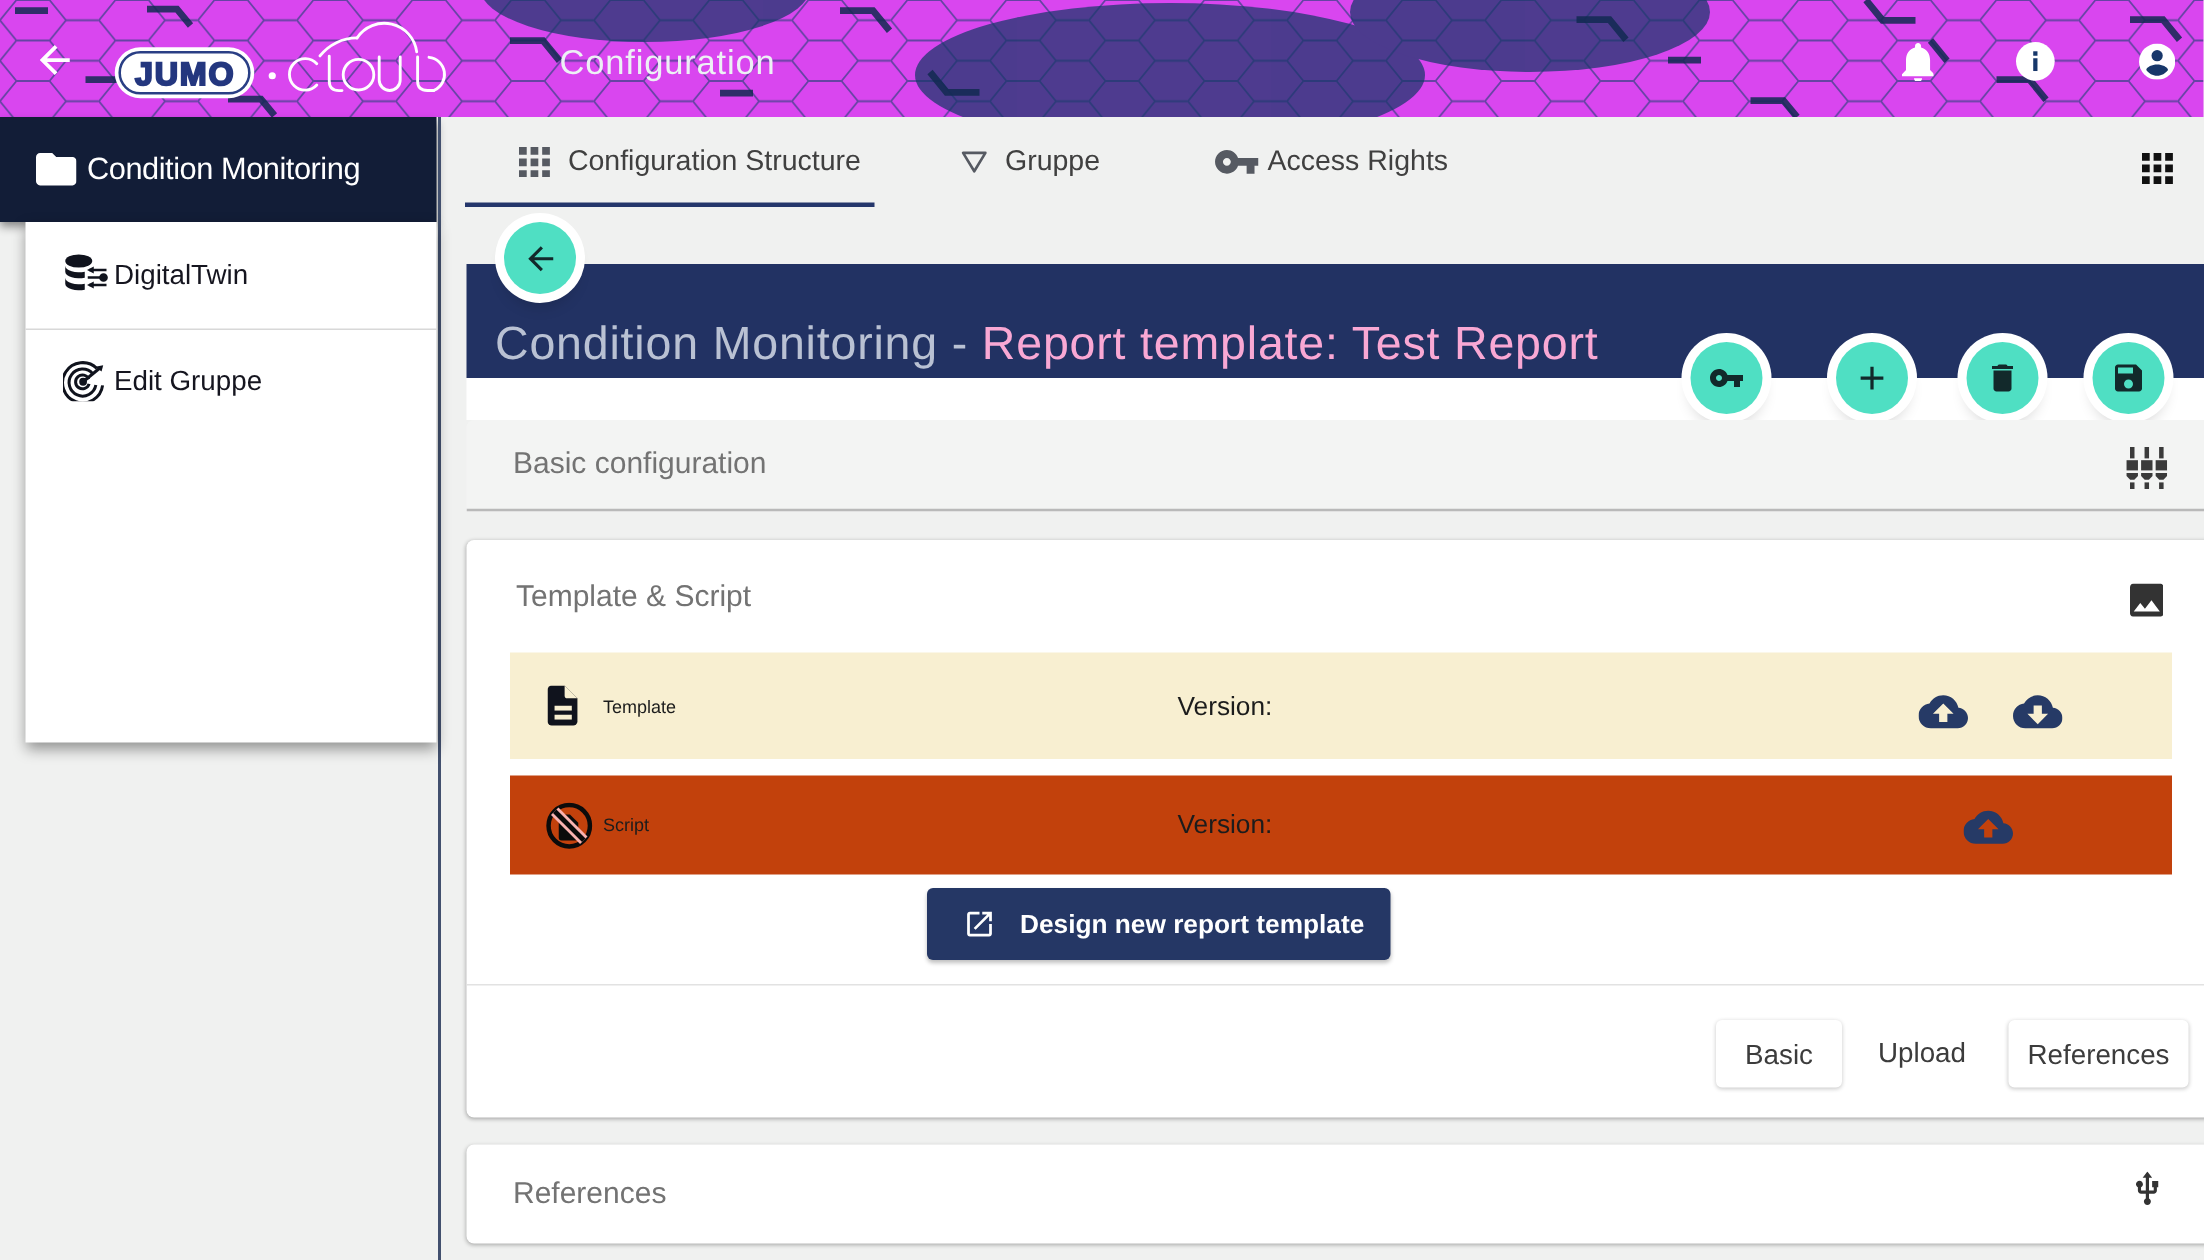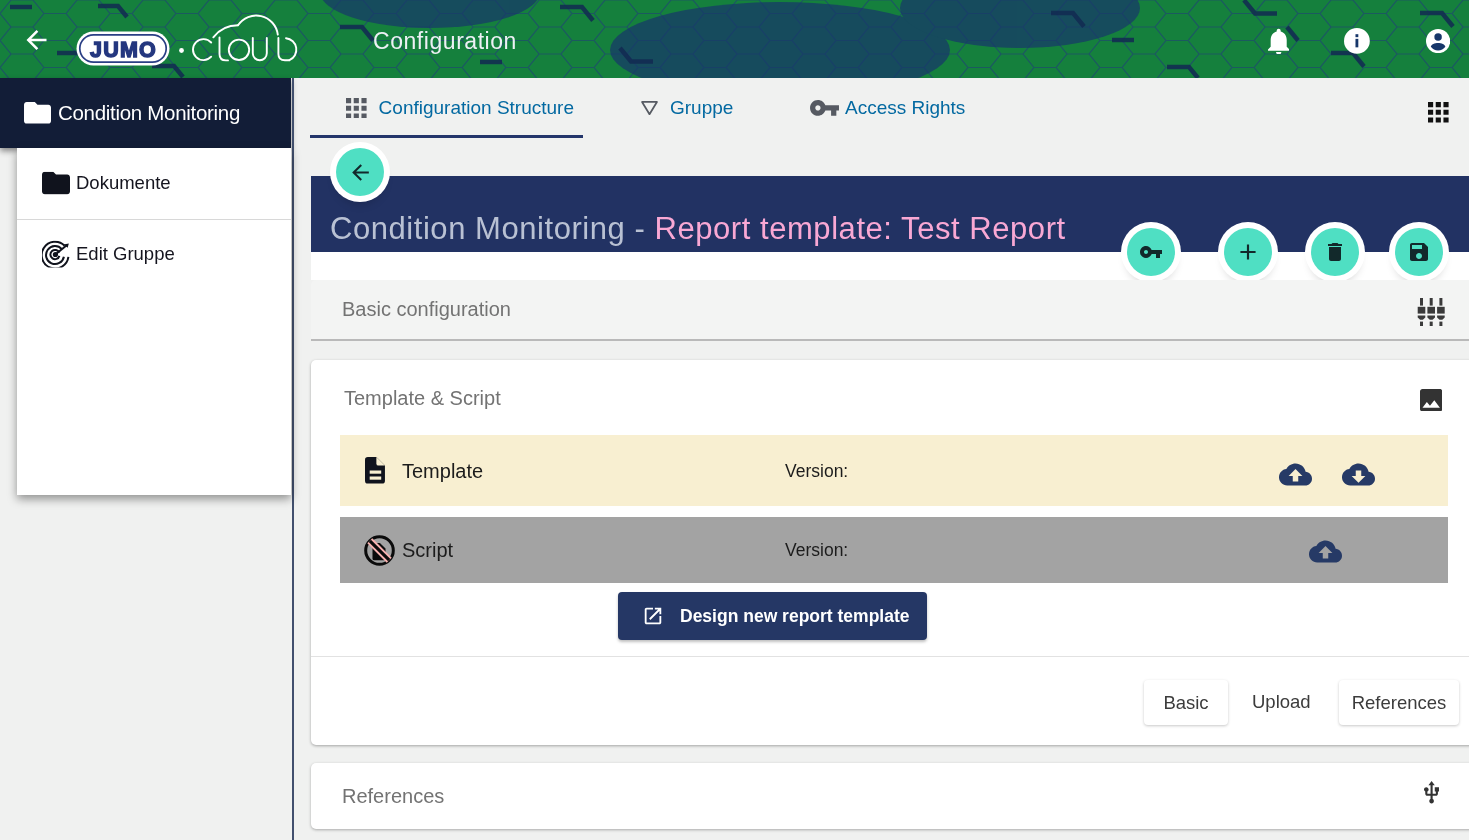--- a/index.html
+++ b/index.html
@@ -1,39 +1,39 @@
 <!DOCTYPE html>
 <html><head>
 <meta charset="utf-8">
 <style>
   * { margin:0; padding:0; box-sizing:border-box; }
   html,body { width:1469px; height:840px; overflow:hidden; background:#f0f1f0;
     font-family:"Liberation Sans", sans-serif; }
   .abs { position:absolute; }
 
   
-  #topbar { position:absolute; left:0; top:0; width:1469px; height:78px; background:#15803d; overflow:hidden; }
+  #topbar { position:absolute; left:0; top:0; width:1469px; height:78px; background:#d946ef; overflow:hidden; }
   #apptitle { position:absolute; left:373px; top:28px; font-size:23px; font-weight:500; color:#edf0f5; letter-spacing:.55px; }
 
   
   #sidehead { position:absolute; left:0; top:78px; width:291px; height:70px; background:#121d37; box-shadow:0 3px 6px rgba(0,0,0,.45); }
   #sidepanel { z-index:2; }
   #sidehead .lbl { position:absolute; left:58px; top:23px; font-size:20.5px; letter-spacing:-0.3px; color:#fff; }
   #sideborder { position:absolute; left:292px; top:78px; width:2px; height:762px; background:#42506e; }
   #sidepanel { position:absolute; left:17px; top:148px; width:274px; height:347px; background:#fff;
     box-shadow:0 4px 9px rgba(0,0,0,.4); }
   .srow { position:relative; height:69.4px; }
   .srow:nth-child(1){height:70.5px} .srow:nth-child(2){height:70px}
   .srow:nth-child(3){height:67px} .srow:nth-child(4){height:67px} .srow:nth-child(5){height:68.5px}
   .srow + .srow { border-top:1px solid #d8d8d8; }
   .srow .txt { position:absolute; left:59px; top:50%; transform:translateY(-50%); font-size:18.5px; color:#15151f; }
   .srow svg { position:absolute; left:25px; top:50%; transform:translateY(-50%); }
 
   
-  .tab { position:absolute; top:78px; height:60px; display:flex; align-items:center; color:#0369a1; font-size:19px; }
+  .tab { position:absolute; top:78px; height:60px; display:flex; align-items:center; color:#404040; font-size:19px; }
   .tab svg { margin-right:12px; }
   #underline { position:absolute; left:310px; top:135px; width:273px; height:3px; background:#24366b; }
 
   
   #banner { position:absolute; left:311px; top:176px; width:1166px; height:76px; background:#223263; }
   #banner .t { position:absolute; left:19px; top:37px; font-size:31px; line-height:31px; letter-spacing:0.55px; white-space:nowrap; }
   #banner .t .pre { color:#b9c1d3; }
   #banner .t .nm { color:#f9a8d4; font-weight:400; }
 
   #whiteband { position:absolute; left:311px; top:252px; width:1166px; height:28px; background:#fff; }
@@ -45,22 +45,22 @@
   
   #basiccfg { position:absolute; left:311px; top:280px; width:1166px; height:61px; background:#f3f4f3;
     border-bottom:2px solid #b9b9b9; border-radius:5px 5px 0 0; }
   .sechead { font-size:20px; color:#737373; }
 
   
   #card { position:absolute; left:311px; top:360px; width:1166px; height:385px; background:#fff;
     box-shadow:0 1px 3px rgba(0,0,0,.32); border-radius:5px; }
   .frow { position:absolute; left:29px; width:1108px; }
   #rowTemplate { top:75px; height:71px; background:#f8efd1; }
-  #rowScript  { top:157px; height:66px; background:#a3a3a3; }
-  .frow .name { position:absolute; left:62px; top:50%; transform:translateY(-50%); font-size:20px; color:#1c1c1c; }
+  #rowScript  { top:157px; height:66px; background:#c2410c; }
+  .frow .name { position:absolute; left:62px; top:50%; transform:translateY(-50%); font-size:12px; color:#1c1c1c; }
   .frow .ver  { position:absolute; left:445px; top:50%; transform:translateY(-50%); font-size:17.5px; color:#1c1c1c;text-align:right; }
   .navybtn { position:absolute; top:232px; height:48px; background:#253765; border-radius:4px; color:#fff;
     font-size:17.5px; font-weight:700; display:flex; align-items:center; box-shadow:0 2px 3px rgba(0,0,0,.25); }
   #carddivider { position:absolute; left:0; top:296px; width:1166px; height:1px; background:#e2e2e2; }
   .wbtn { position:absolute; top:320px; height:45px; background:#fff; border-radius:4px;
     box-shadow:0 1px 3px rgba(0,0,0,.22); font-size:18.5px; color:#3c3c3c;
     display:flex; align-items:center; justify-content:center; }
 
   
   #refs { position:absolute; left:311px; top:763px; width:1166px; height:66px; background:#fff;
@@ -156,24 +156,36 @@
 
 <div id="sidehead">
   <svg class="abs" style="left:24px;top:24px" width="27" height="21.6" viewBox="2 4 20 16">
     <path d="M10 4H4c-1.1 0-1.99.9-1.99 2L2 18c0 1.1.9 2 2 2h16c1.1 0 2-.9 2-2V8c0-1.1-.9-2-2-2h-8l-2-2z" fill="#fff"></path>
   </svg>
   <div class="lbl">Condition Monitoring</div>
 </div>
 <div id="sideborder"></div>
 <div id="sidepanel">
   <div class="srow">
-    <svg width="28" height="22.4" viewBox="2 4 20 16">
-        <path d="M10 4H4c-1.1 0-1.99.9-1.99 2L2 18c0 1.1.9 2 2 2h16c1.1 0 2-.9 2-2V8c0-1.1-.9-2-2-2h-8l-2-2z" fill="#10131d"></path>
-      </svg>
-    <div class="txt">Dokumente</div>
+    <svg width="30" height="28" viewBox="0 0 30 28">
+      <g fill="#10131d">
+        <ellipse cx="10.5" cy="5" rx="9" ry="4.4"></ellipse>
+        <path d="M1.5 8.2 a9 4.4 0 0 0 13 3.9 l0 4 a9 4.4 0 0 1 -13 -3.9 z"></path>
+        <path d="M1.5 16.2 a9 4.4 0 0 0 13 3.9 l0 4 a9 4.4 0 0 1 -13 -3.9 z"></path>
+      </g>
+      <g stroke="#10131d" stroke-width="1.8" fill="#10131d">
+        <path d="M17.5 11 H29" fill="none"></path>
+        <path d="M20.5 8.6 L16 11 l4.5 2.4 z" stroke="none"></path>
+        <path d="M16.5 16 H26" fill="none"></path>
+        <circle cx="27" cy="16" r="2"></circle>
+        <path d="M17.5 21 H29" fill="none"></path>
+        <path d="M20.5 18.6 L16 21 l4.5 2.4 z" stroke="none"></path>
+      </g>
+    </svg>
+    <div class="txt">DigitalTwin</div>
   </div>
   <div class="srow">
     <svg width="32" height="27" viewBox="0 0 32 27">
       <g fill="none" stroke="#10131d" stroke-width="2">
         <path d="M22.6 5.2 A13.4 13.4 0 1 0 26.4 16.4"></path>
         <path d="M19.8 8.6 A9 9 0 1 0 21.9 16.2"></path>
         <path d="M17.2 12.2 A4.6 4.6 0 1 0 17.4 15.4"></path>
       </g>
       <circle cx="13.4" cy="14" r="2.6" fill="#10131d"></circle>
       <path d="M13.4 14 L25 4.5" stroke="#10131d" stroke-width="2"></path>

